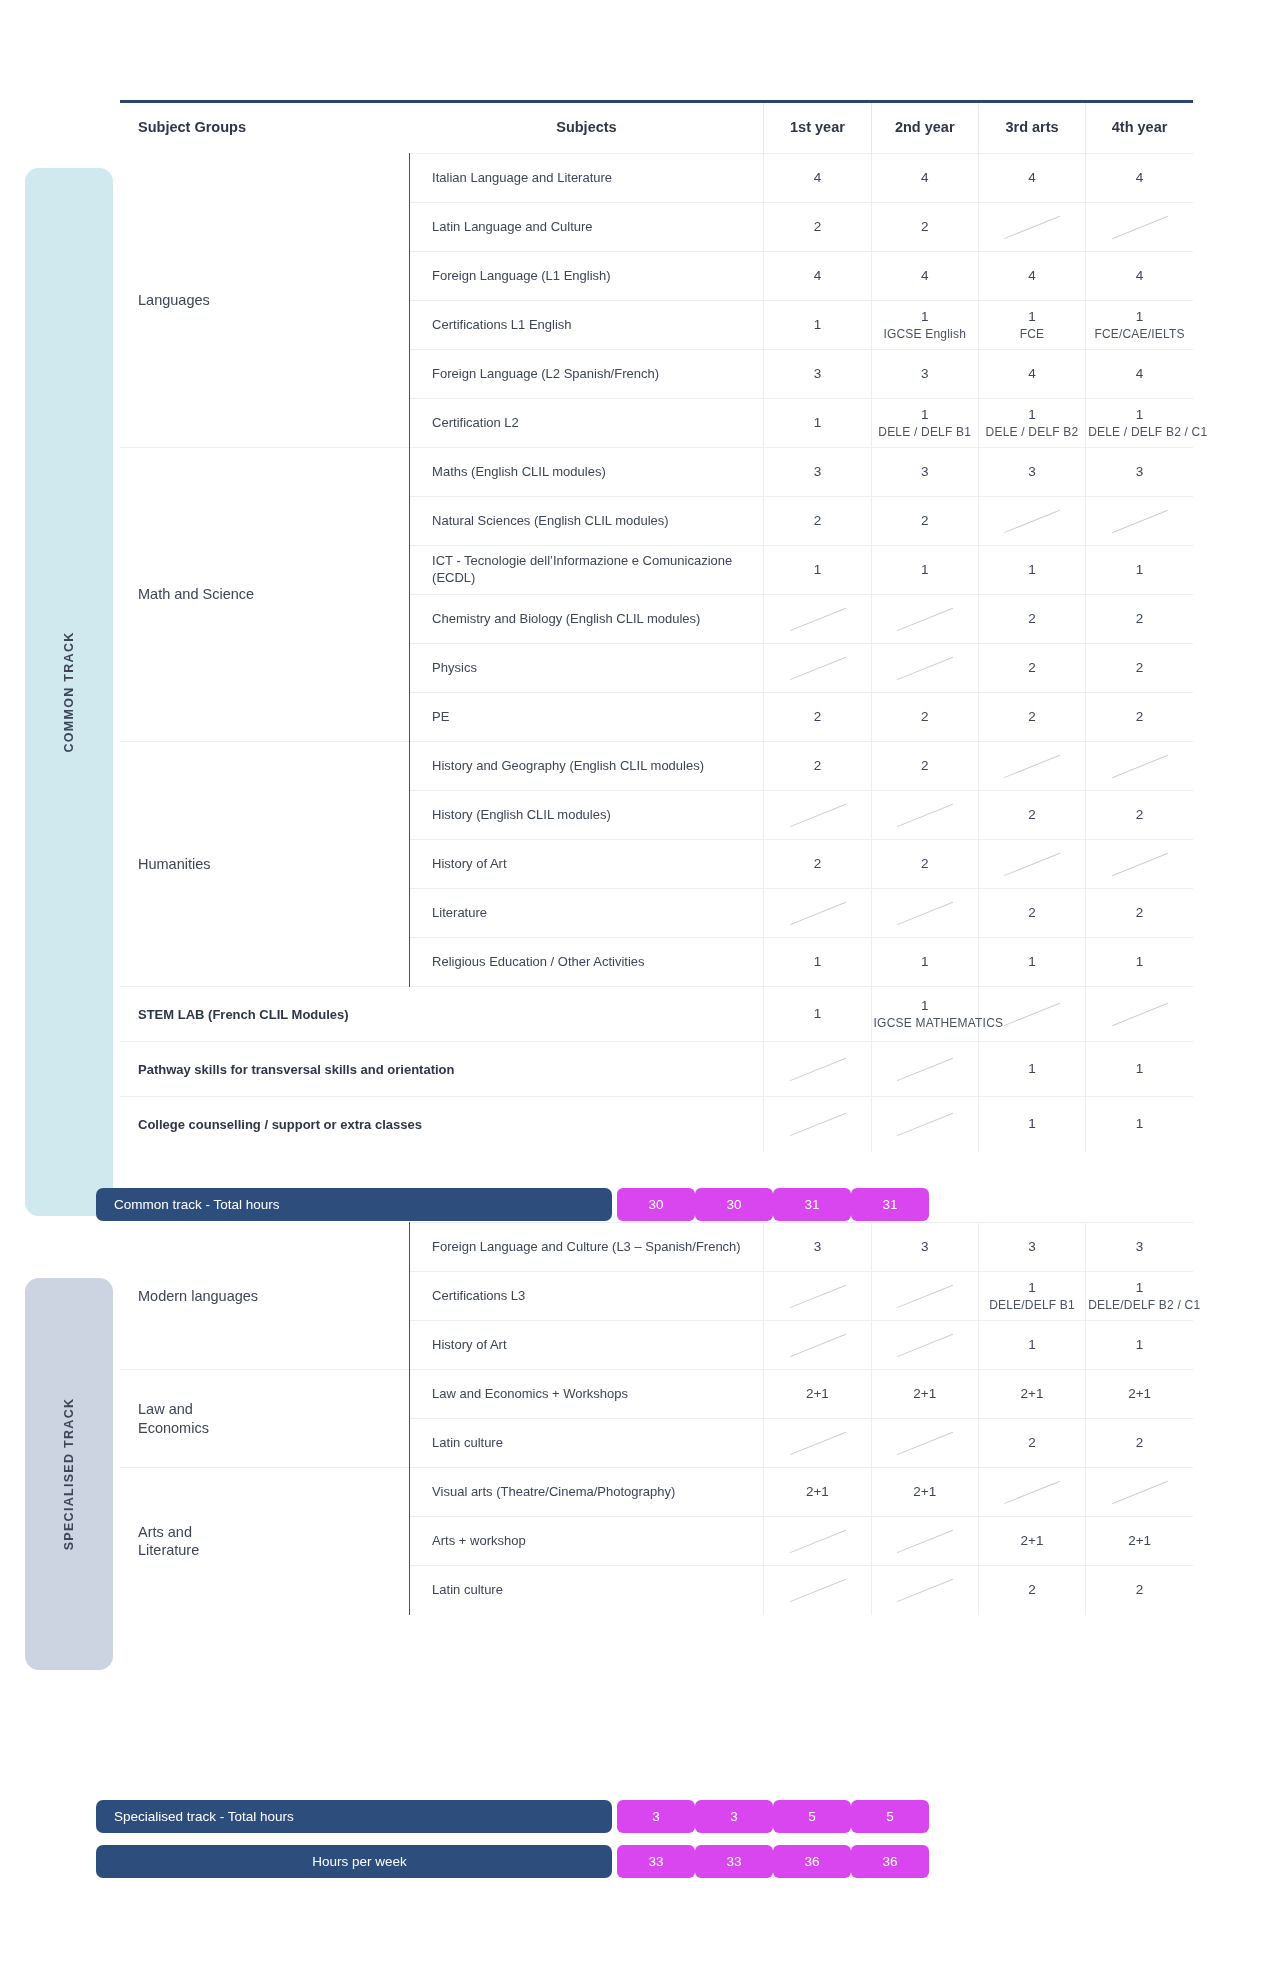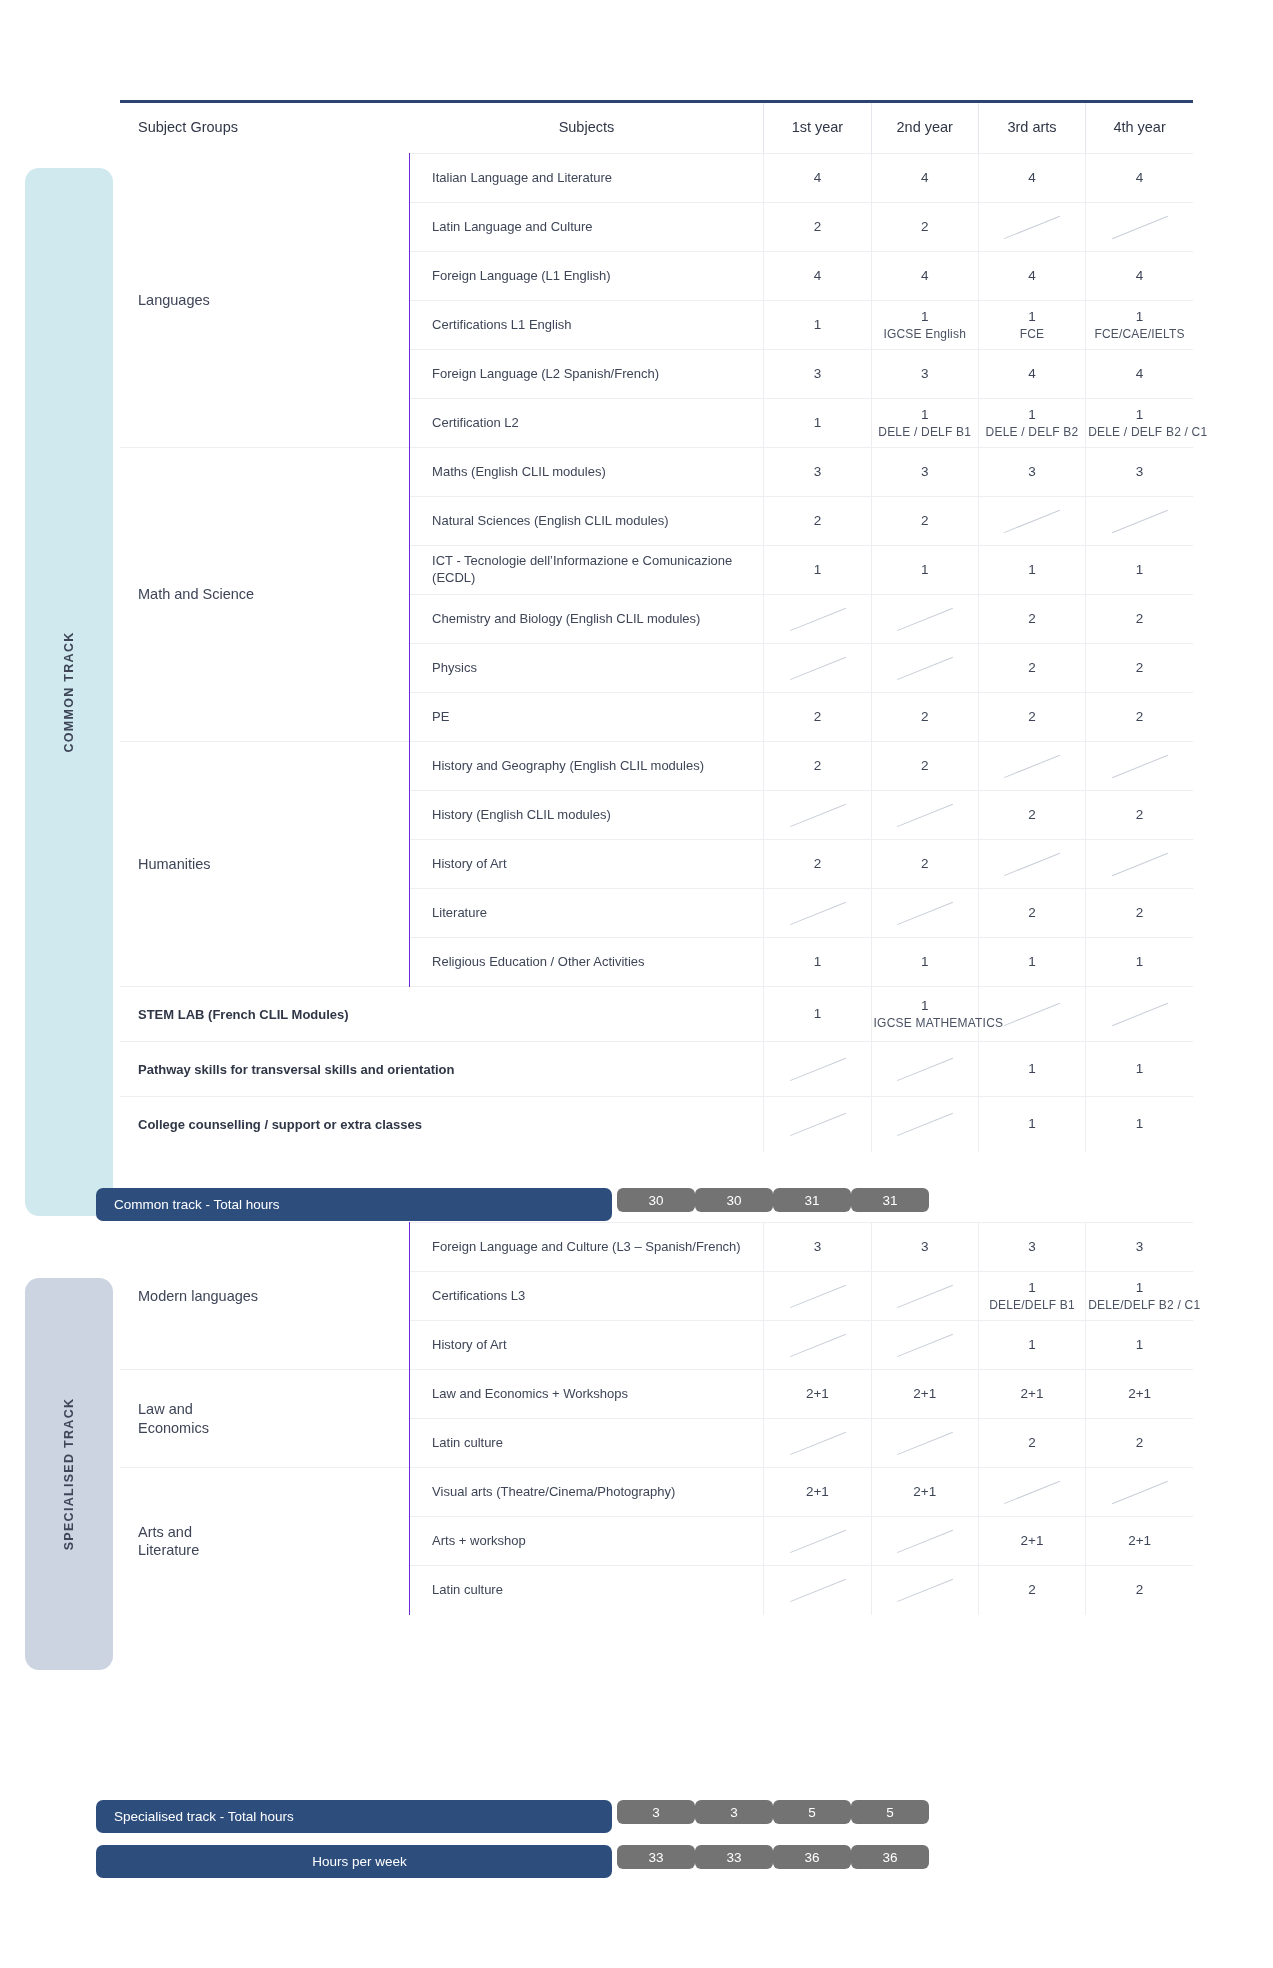--- a/index.html
+++ b/index.html
@@ -53,21 +53,21 @@
   }
 
   
   col.c-group { width: 278px; }
   col.c-subj  { width: 340px; }
   col.c-yr    { width: 103px; }
 
   
   .hdr th {
     font-size: 14.5px;
-    font-weight: 400;
+    font-weight: 700;
     color: #2f3646;
     padding: 16px 0 18px 0;
     text-align: center;
     background: #ffffff;
   }
   .hdr th.left { text-align: left; padding-left: 18px; }
   .hdr th.yr { border-left: 1px solid #e4e7ed; }
 
   
   .tbl tbody td {
@@ -131,24 +131,24 @@
     border-radius: 7px;
     height: 33px;
     display: flex;
     align-items: center;
     padding-left: 18px;
     font-size: 13.5px;
   }
   .totals .label.center { justify-content: center; padding-left: 11px; }
   .totals .cell {
     flex: 0 0 78px;
-    background: #737373;
+    background: #d946ef;
     color: #ffffff;
     border-radius: 6px;
-    height: 24px;
+    height: 33px;
     display: flex;
     align-items: center;
     justify-content: center;
     font-size: 13.5px;
   }
   .totals .spacer { flex: 0 0 5px; }
 
   #totals-common { top: 1188px; }
   #totals-spec   { top: 1800px; }
   #totals-week   { top: 1845px; }

